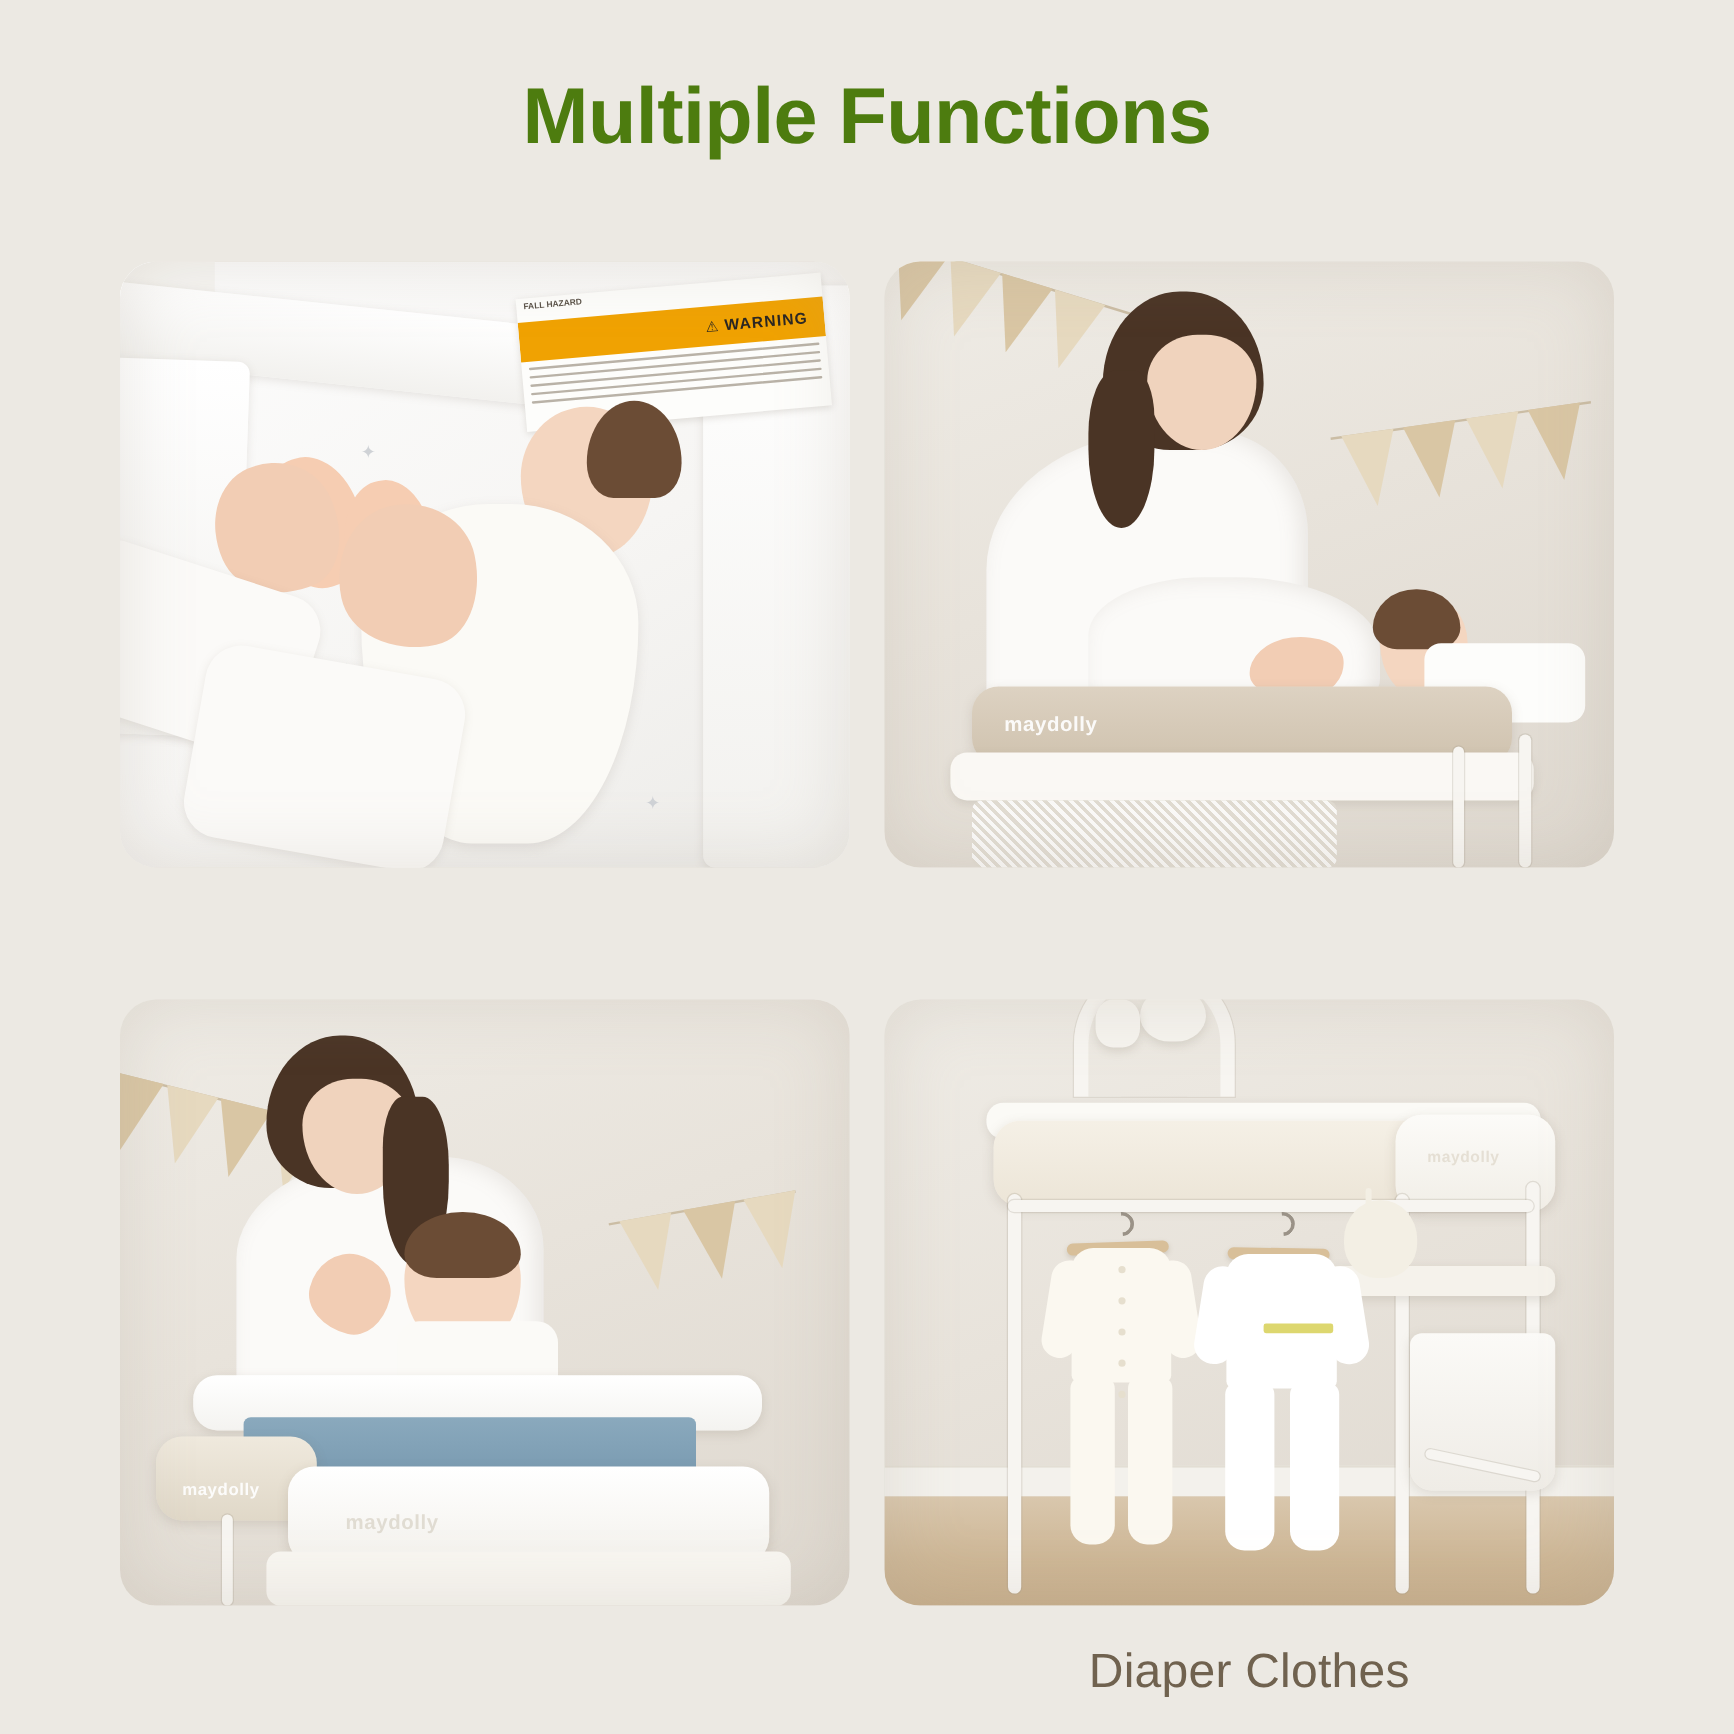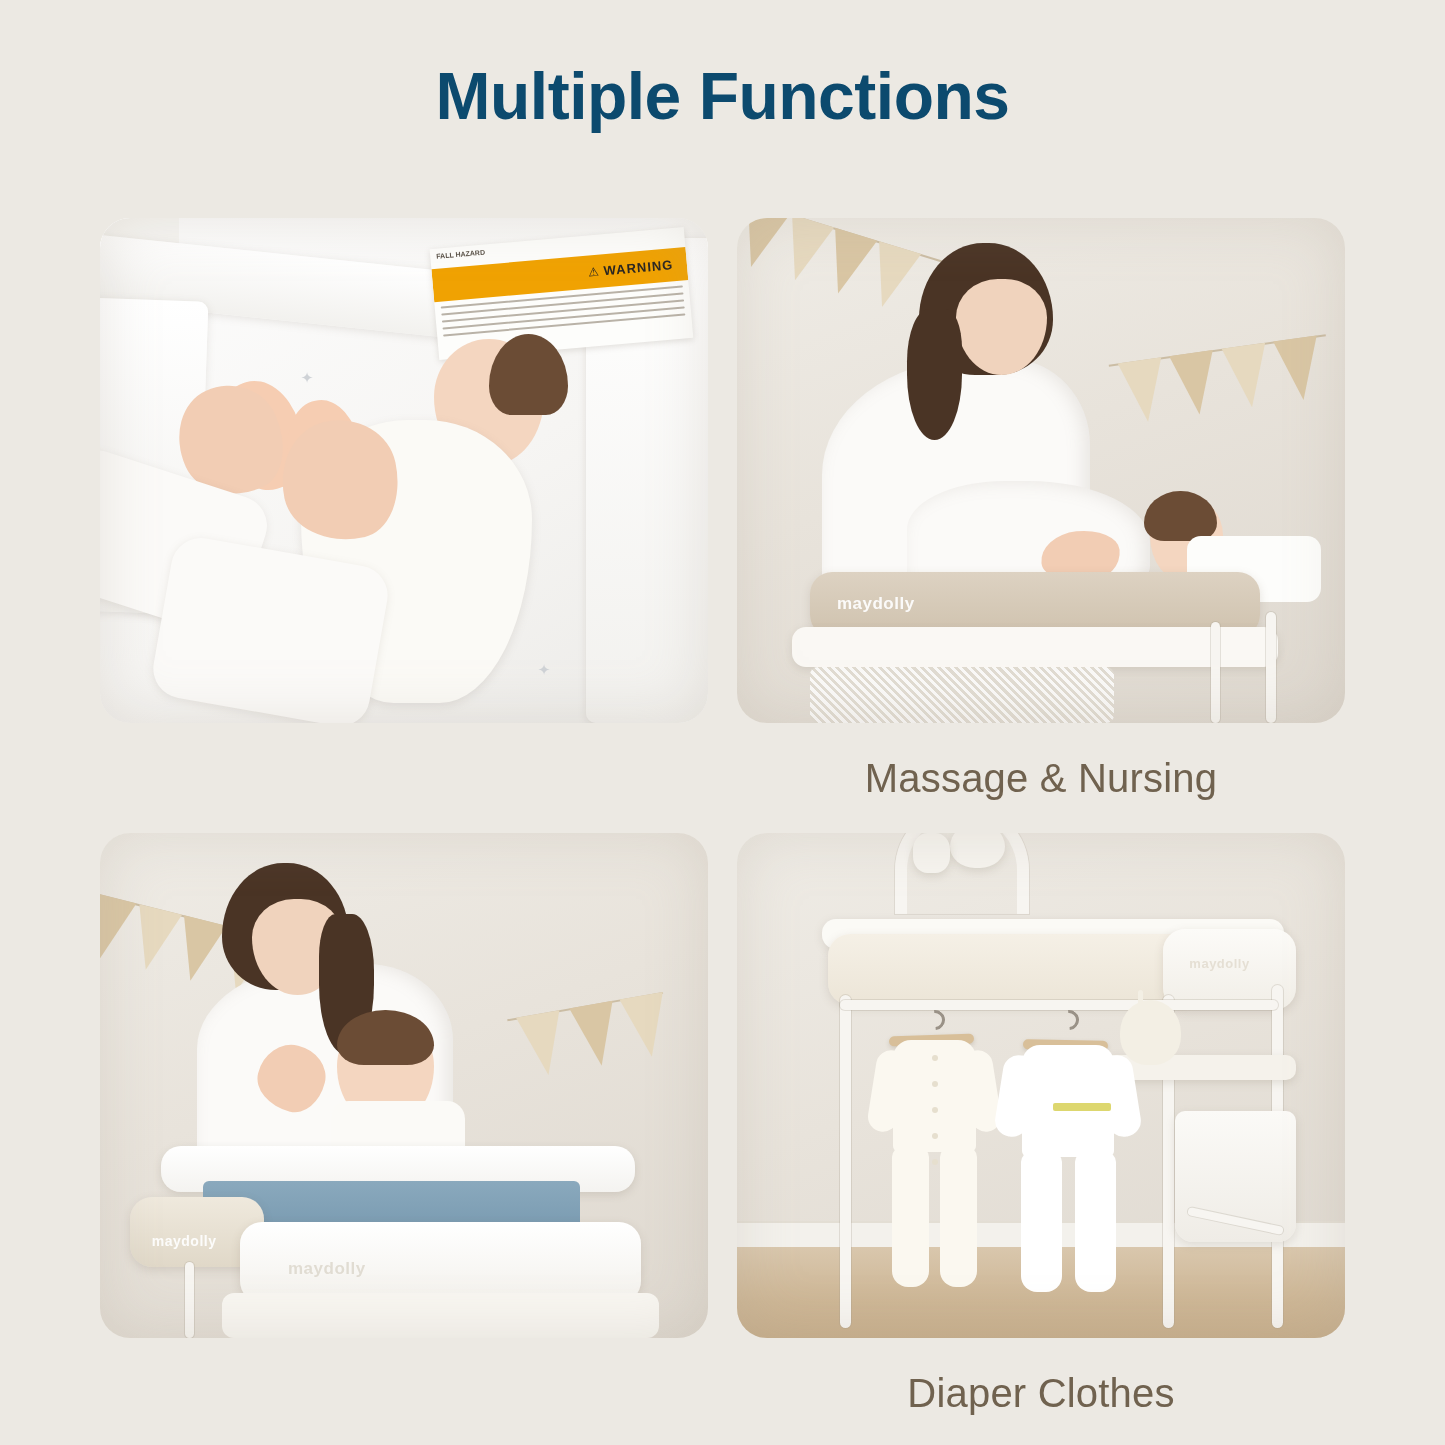--- a/index.html
+++ b/index.html
@@ -19,21 +19,21 @@
   }
 
   
   .page-title {
     position:absolute;
     top:58px; left:0; width:1445px;
     text-align:center;
     font-size:66px;
     font-weight:bold;
     letter-spacing:-0.5px;
-    color:#0c4a6e;
+    color:#4d7c0f;
     font-family:"Liberation Sans", sans-serif;
   }
 
   
   .grid {
     position:absolute;
     top:218px; left:100px;
     width:1245px; height:1115px;
   }
   .cell {
@@ -421,21 +421,20 @@
           <div class="rail" style="left:12%;top:70%;width:74%;height:13%;background:linear-gradient(180deg,#ddd2c2 0%,#cfc2ae 100%);">
             <div class="logo" style="left:6%;top:34%;">maydolly</div>
           </div>
           <div style="position:absolute;left:9%;top:81%;width:80%;height:8%;background:#faf8f4;border-radius:14px;box-shadow:0 3px 8px rgba(140,130,115,.2);"></div>
           <div class="mesh" style="left:12%;top:89%;width:50%;height:11%;"></div>
           <div class="tube" style="left:87%;top:78%;width:10px;height:22%;"></div>
           <div class="tube" style="left:78%;top:80%;width:9px;height:20%;"></div>
         </div>
         <div class="vignette"></div>
       </div>
-      <div class="caption">Massage &amp; Nursing</div>
     </div>
 
     <div class="cell c2">
       <div class="photo">
         <div class="scene">
           <div class="wall"></div>
 
           <div class="garland" style="left:-4%;top:16%;width:32%;height:18%;transform:rotate(14deg);">
             <div class="rope"></div>
             <div class="flag" style="left:2%;"></div>

